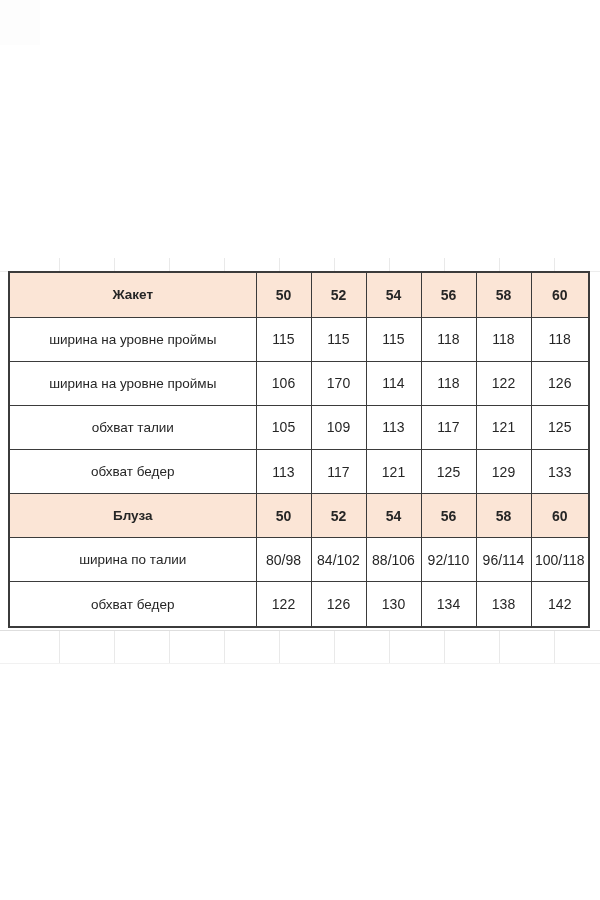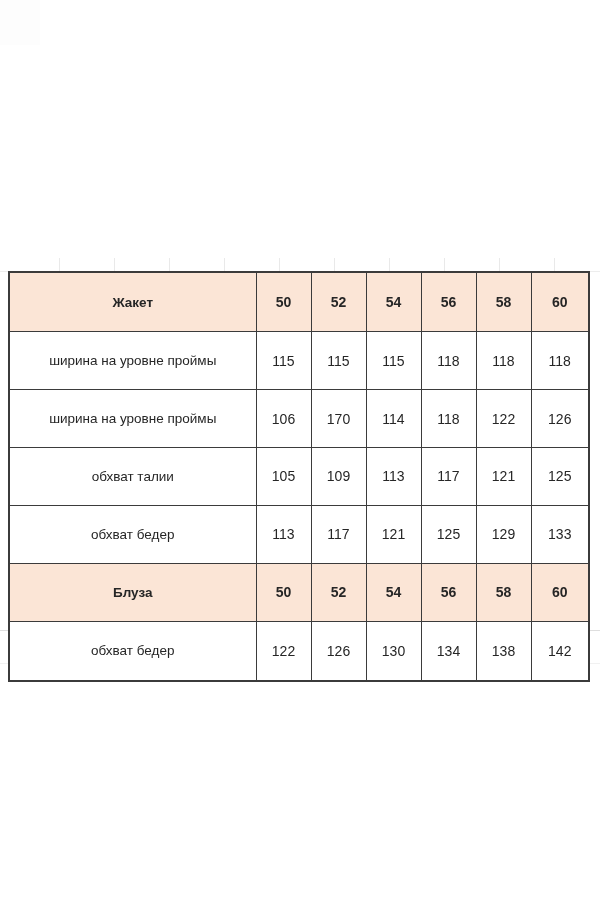--- a/index.html
+++ b/index.html
@@ -48,21 +48,21 @@
     top: 630px;
     height: 32px;
     border-top: 1px solid #dedede;
     border-bottom: 1px solid #f1f1f1;
   }
   table.size-table {
     position: absolute;
     left: 8px;
     top: 271px;
     width: 580px;
-    height: 411px;
+    height: 357px;
     border-collapse: collapse;
     table-layout: fixed;
     border: 2px solid #3b3b3b;
   }
   table.size-table td {
     border: 1px solid #3b3b3b;
     text-align: center;
     vertical-align: middle;
     padding: 0 2px;
     font-size: 14px;
@@ -149,20 +149,29 @@
         <tr class="header-row">
           <td class="label-cell">Блуза</td>
           <td>50</td>
           <td>52</td>
           <td>54</td>
           <td>56</td>
           <td>58</td>
           <td>60</td>
         </tr>
         <tr>
+          <td class="label-cell">ширина по талии</td>
+          <td>80/98</td>
+          <td>84/102</td>
+          <td>88/106</td>
+          <td>92/110</td>
+          <td>96/114</td>
+          <td>100/118</td>
+        </tr>
+        <tr>
           <td class="label-cell">обхват бедер</td>
           <td>122</td>
           <td>126</td>
           <td>130</td>
           <td>134</td>
           <td>138</td>
           <td>142</td>
         </tr>
       </tbody>
   </table>

